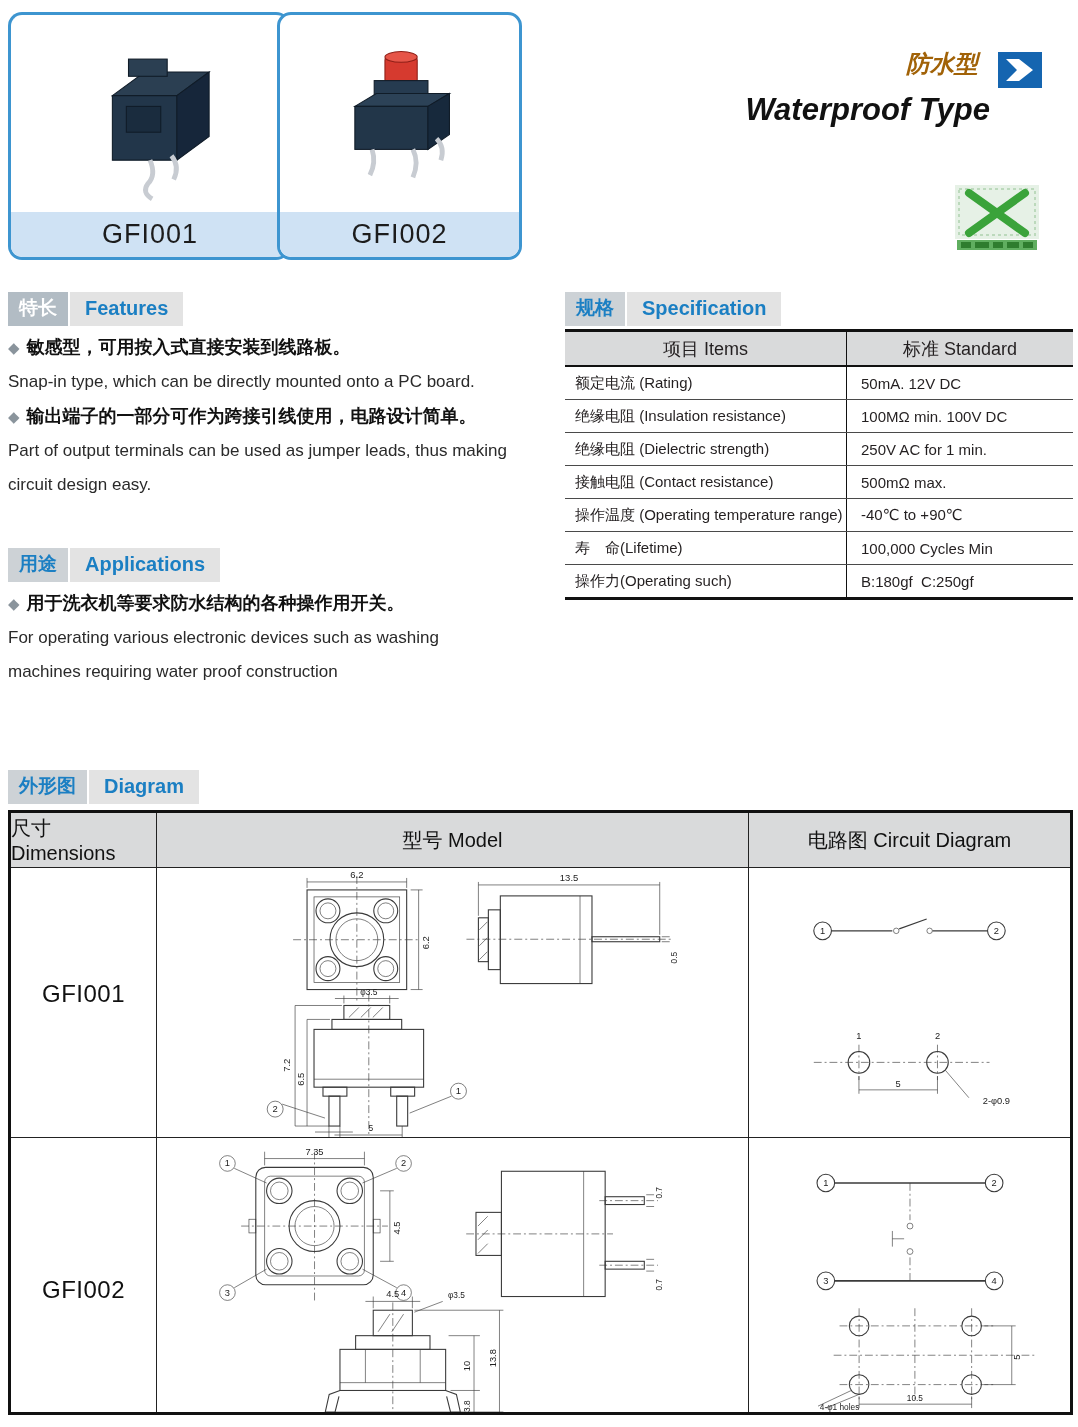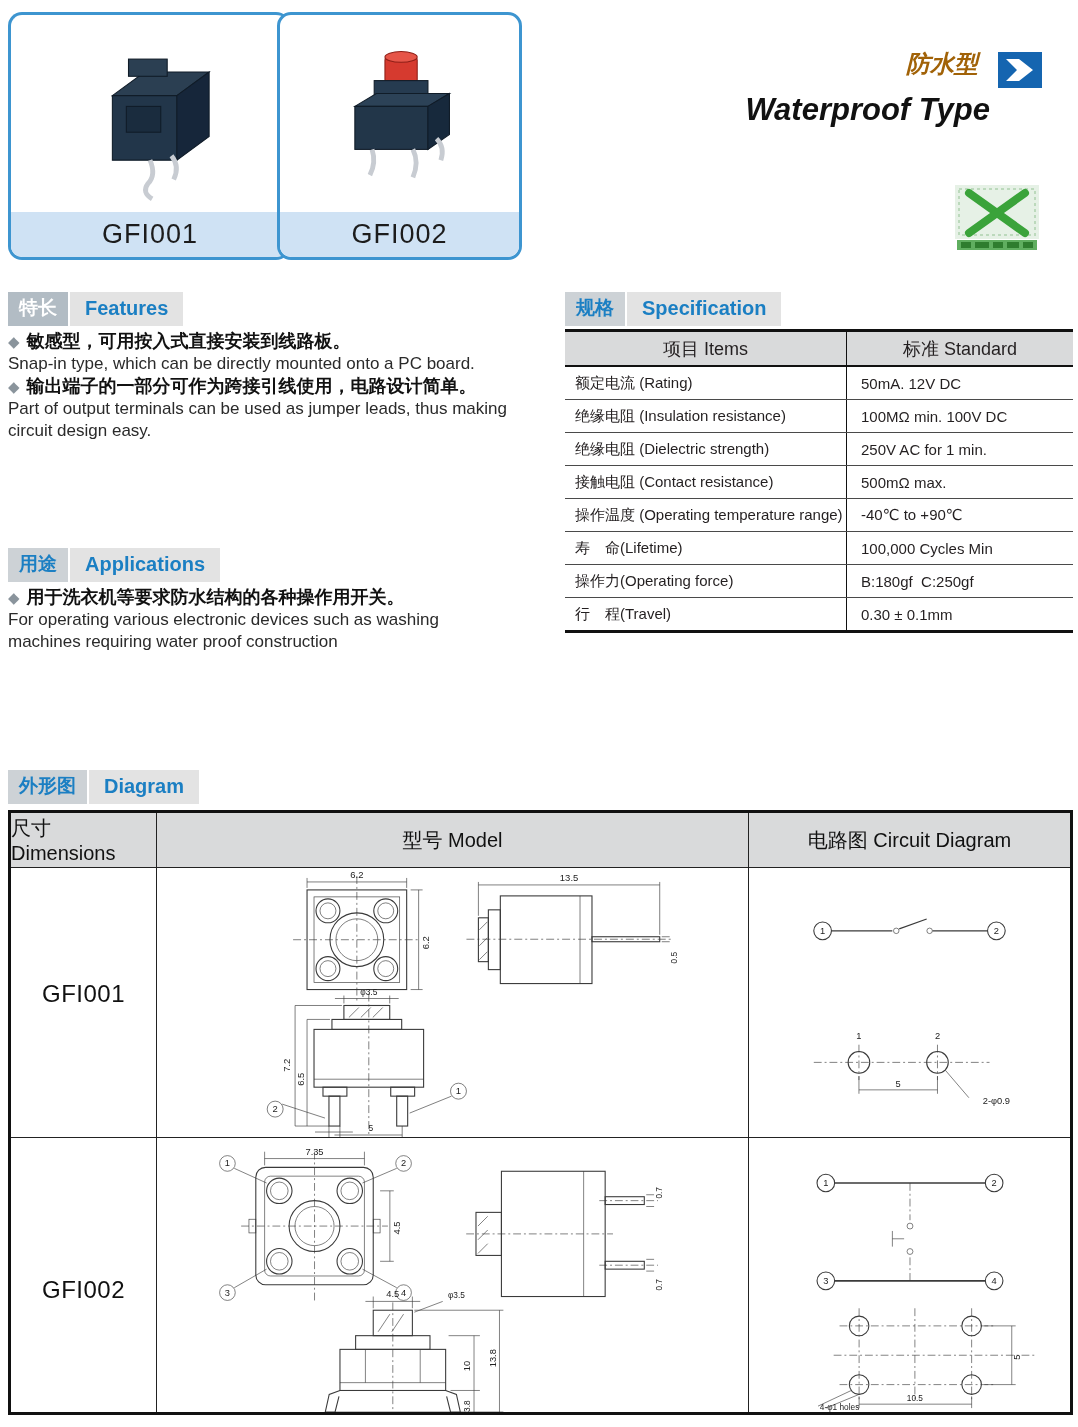--- a/index.html
+++ b/index.html
@@ -26,21 +26,21 @@
 
   
   .badge{position:absolute;display:flex;align-items:stretch;}
   .badge .chip-cn{background:#cdd2d6;color:#1b7fc3;font-weight:bold;font-size:19px;
         padding:3px 11px 5px;display:flex;align-items:center;}
   .badge.b-features .chip-cn{background:#b2bcc4;color:#ffffff;}
   .badge .chip-en{background:#e3e3e3;color:#1b7fc3;font-weight:bold;font-size:20px;
         padding:3px 15px 5px;margin-left:2px;display:flex;align-items:center;}
 
   
-  .textblock{position:absolute;font-size:17px;line-height:22px;}
+  .textblock{position:absolute;font-size:17px;line-height:34px;}
   .tb-features{left:8px;top:330px;width:520px;}
   .tb-apps{left:8px;top:586px;width:445px;}
   .cn-line{font-weight:bold;font-size:18px;color:#111;}
   .diamond{color:#8a949c;margin-right:7px;font-size:15px;}
   .en-line{color:#2a2a2a;}
 
   
   .spec-table{position:absolute;left:565px;top:329px;width:508px;
         border-top:3px solid #111;border-bottom:3px solid #111;}
   .spec-header{display:flex;height:33px;background:#d9dadb;border-bottom:2px solid #111;
@@ -177,26 +177,22 @@
     </div>
     <div class="spec-row">
       <div class="c1">操作温度 (Operating temperature range)</div>
       <div class="c2">-40℃ to +90℃</div>
     </div>
     <div class="spec-row">
       <div class="c1">寿　命(Lifetime)</div>
       <div class="c2">100,000 Cycles Min</div>
     </div>
     <div class="spec-row">
-      <div class="c1">操作力(Operating force)</div>
+      <div class="c1">操作力(Operating such)</div>
       <div class="c2">B:180gf&nbsp;&nbsp;C:250gf</div>
-    </div>
-    <div class="spec-row">
-      <div class="c1">行　程(Travel)</div>
-      <div class="c2">0.30 ± 0.1mm</div>
     </div>
   </div>
 
   <div class="badge" style="left:8px;top:548px;">
     <div class="chip-cn">用途</div>
     <div class="chip-en">Applications</div>
   </div>
   <div class="textblock tb-apps">
     <div class="cn-line"><span class="diamond">◆</span><span>用于洗衣机等要求防水结构的各种操作用开关。</span></div>
     <div class="en-line">For operating various electronic devices such as washing machines requiring water proof construction</div>

